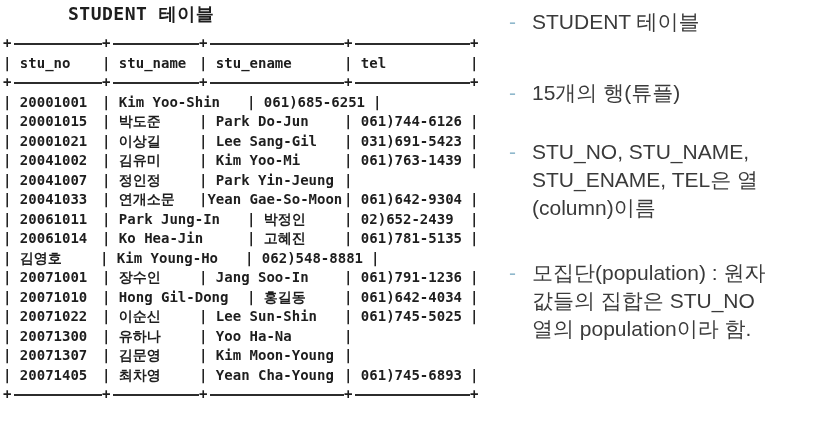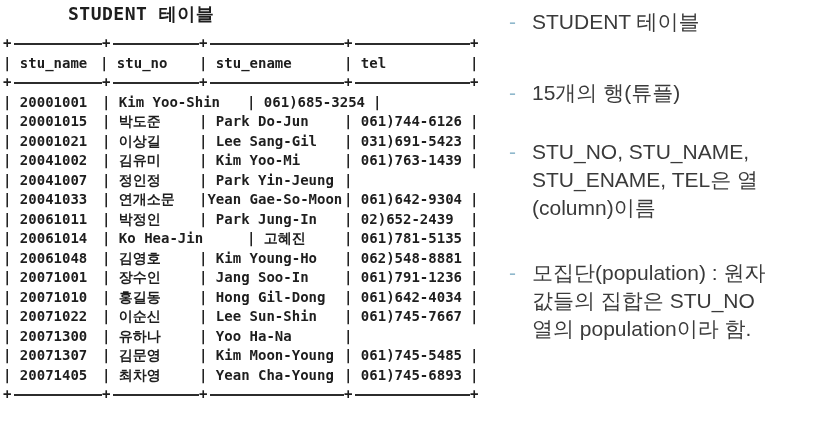--- a/index.html
+++ b/index.html
@@ -36,36 +36,36 @@
   .note3 { top:138px; }
   .note4 { top:259px; }
 </style>
 </head>
 <body>
 
 <div class="panel-left">
   <div class="tbl-title">STUDENT 테이블</div>
   <div class="ascii-table" id="ascii-table">
       <div class="trow brow"><span class="c bc c1">+</span><span class="c bc c2">+</span><span class="c bc c3">+</span><span class="c bc c4">+</span><span class="c c5">+</span></div>
-      <div class="trow"><span class="c c2">| stu_name</span><span class="c c1">| stu_no</span><span class="c c3">| stu_ename</span><span class="c c4">| tel</span><span class="c c5">|</span></div>
+      <div class="trow"><span class="c c1">| stu_no</span><span class="c c2">| stu_name</span><span class="c c3">| stu_ename</span><span class="c c4">| tel</span><span class="c c5">|</span></div>
       <div class="trow brow"><span class="c bc c1">+</span><span class="c bc c2">+</span><span class="c bc c3">+</span><span class="c bc c4">+</span><span class="c c5">+</span></div>
-      <div class="trow"><span class="c c1">| 20001001</span><span class="c c3">| Kim Yoo-Shin</span><span class="c c4">| 061)685-3254</span><span class="c c5">|</span></div>
+      <div class="trow"><span class="c c1">| 20001001</span><span class="c c3">| Kim Yoo-Shin</span><span class="c c4">| 061)685-6251</span><span class="c c5">|</span></div>
       <div class="trow"><span class="c c1">| 20001015</span><span class="c c2">| 박도준</span><span class="c c3">| Park Do-Jun</span><span class="c c4">| 061)744-6126</span><span class="c c5">|</span></div>
       <div class="trow"><span class="c c1">| 20001021</span><span class="c c2">| 이상길</span><span class="c c3">| Lee Sang-Gil</span><span class="c c4">| 031)691-5423</span><span class="c c5">|</span></div>
       <div class="trow"><span class="c c1">| 20041002</span><span class="c c2">| 김유미</span><span class="c c3">| Kim Yoo-Mi</span><span class="c c4">| 061)763-1439</span><span class="c c5">|</span></div>
       <div class="trow"><span class="c c1">| 20041007</span><span class="c c2">| 정인정</span><span class="c c3">| Park Yin-Jeung</span><span class="c c5">|</span></div>
       <div class="trow"><span class="c c1">| 20041033</span><span class="c c2">| 연개소문</span><span class="c c3">|Yean Gae-So-Moon</span><span class="c c4">| 061)642-9304</span><span class="c c5">|</span></div>
-      <div class="trow"><span class="c c1">| 20061011</span><span class="c c2">| 박정인</span><span class="c c3">| Park Jung-In</span><span class="c c4">| 02)652-2439</span><span class="c c5">|</span></div>
+      <div class="trow"><span class="c c1">| 20061011</span><span class="c c3">| Park Jung-In</span><span class="c c2">| 박정인</span><span class="c c4">| 02)652-2439</span><span class="c c5">|</span></div>
       <div class="trow"><span class="c c1">| 20061014</span><span class="c c3">| Ko Hea-Jin</span><span class="c c2">| 고혜진</span><span class="c c4">| 061)781-5135</span><span class="c c5">|</span></div>
-      <div class="trow"><span class="c c1">| 20061048</span><span class="c c2">| 김영호</span><span class="c c3">| Kim Young-Ho</span><span class="c c4">| 062)548-8881</span><span class="c c5">|</span></div>
+      <div class="trow"><span class="c c2">| 김영호</span><span class="c c3">| Kim Young-Ho</span><span class="c c4">| 062)548-8881</span><span class="c c5">|</span></div>
       <div class="trow"><span class="c c1">| 20071001</span><span class="c c2">| 장수인</span><span class="c c3">| Jang Soo-In</span><span class="c c4">| 061)791-1236</span><span class="c c5">|</span></div>
-      <div class="trow"><span class="c c1">| 20071010</span><span class="c c2">| 홍길동</span><span class="c c3">| Hong Gil-Dong</span><span class="c c4">| 061)642-4034</span><span class="c c5">|</span></div>
-      <div class="trow"><span class="c c1">| 20071022</span><span class="c c2">| 이순신</span><span class="c c3">| Lee Sun-Shin</span><span class="c c4">| 061)745-7667</span><span class="c c5">|</span></div>
+      <div class="trow"><span class="c c1">| 20071010</span><span class="c c3">| Hong Gil-Dong</span><span class="c c2">| 홍길동</span><span class="c c4">| 061)642-4034</span><span class="c c5">|</span></div>
+      <div class="trow"><span class="c c1">| 20071022</span><span class="c c2">| 이순신</span><span class="c c3">| Lee Sun-Shin</span><span class="c c4">| 061)745-5025</span><span class="c c5">|</span></div>
       <div class="trow"><span class="c c1">| 20071300</span><span class="c c2">| 유하나</span><span class="c c3">| Yoo Ha-Na</span><span class="c c5">|</span></div>
-      <div class="trow"><span class="c c1">| 20071307</span><span class="c c2">| 김문영</span><span class="c c3">| Kim Moon-Young</span><span class="c c4">| 061)745-5485</span><span class="c c5">|</span></div>
+      <div class="trow"><span class="c c1">| 20071307</span><span class="c c2">| 김문영</span><span class="c c3">| Kim Moon-Young</span><span class="c c5">|</span></div>
       <div class="trow"><span class="c c1">| 20071405</span><span class="c c2">| 최차영</span><span class="c c3">| Yean Cha-Young</span><span class="c c4">| 061)745-6893</span><span class="c c5">|</span></div>
       <div class="trow brow"><span class="c bc c1">+</span><span class="c bc c2">+</span><span class="c bc c3">+</span><span class="c bc c4">+</span><span class="c c5">+</span></div>
     </div>
 </div>
 
 <div class="note note1">
   <span class="dash">-</span>
   <span class="note-text">STUDENT 테이블</span>
 </div>
 <div class="note note2">

